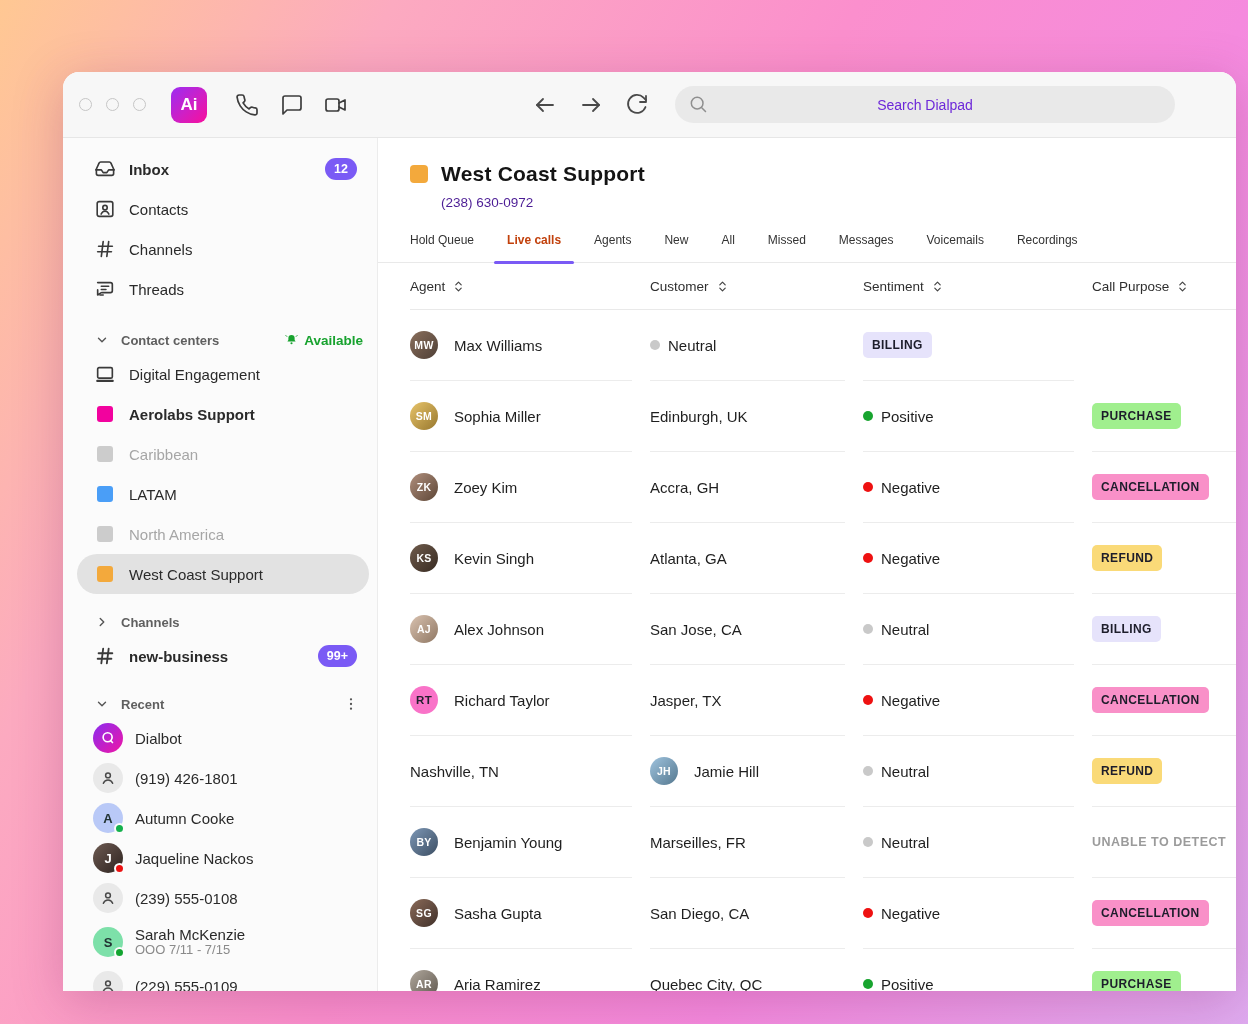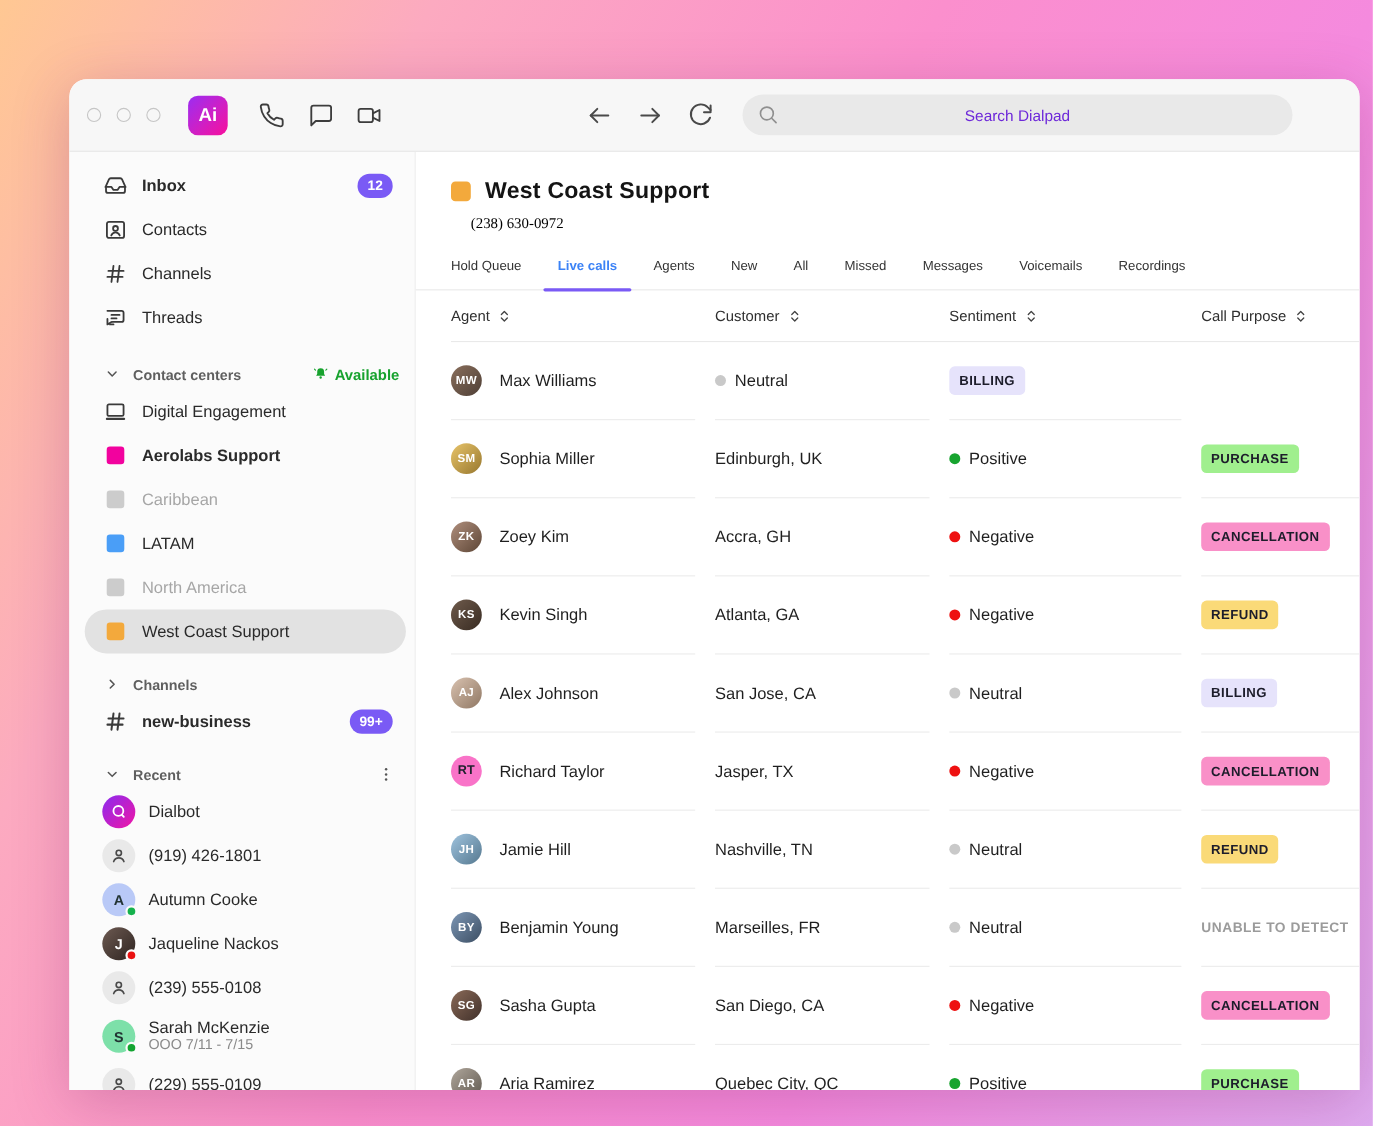--- a/index.html
+++ b/index.html
@@ -52,25 +52,25 @@
   .avatar svg { width:18px; height:18px; }
   .status-dot { position:absolute; right:-2px; bottom:-1px; width:11px; height:11px; border-radius:50%; border:2px solid #fbfbfb; }
   .two-line { display:flex; flex-direction:column; line-height:1.15; }
   .two-line .sub { font-size:13px; color:#8a8a8a; }
   
   .main { flex:1; min-width:0; background:#fff; padding-left:32px; display:flex; flex-direction:column; }
   .m-head { padding-top:24px; }
   .title-row { display:flex; align-items:center; gap:13px; }
   .title-sq { width:18px; height:18px; border-radius:4px; }
   .page-title { font-size:21px; font-weight:bold; color:#141414; letter-spacing:.2px; }
-  .phone-sub { margin:9px 0 0 18px; font-size:13.5px; color:#000000;font-family:Liberation Serif, serif; }
+  .phone-sub { margin:9px 0 0 31px; font-size:13.5px; color:#4c1d95; }
   .tabs-wrap { margin-left:-32px; padding-left:32px; border-bottom:1px solid #e9e9e9; margin-top:23px; }
   .tabs { display:flex; gap:33px; }
   .tab { font-size:12px; color:#333; padding-bottom:15px; position:relative; white-space:nowrap; cursor:default; }
-  .tab.active { color:#3b82f6; font-weight:bold; }
+  .tab.active { color:#c2410c; font-weight:bold; }
   .tab.active::after { content:""; position:absolute; left:-13px; right:-13px; bottom:-2px; height:3px; border-radius:2px; background:#7a5af5; }
   .grid { display:grid; grid-template-columns:222px 195px 211px 260px; column-gap:18px; }
   .thead { height:47px; align-items:center; border-bottom:1px solid #e9e9e9; }
   .th { display:flex; align-items:center; gap:7px; font-size:13.5px; color:#2f2f2f; }
   .th .sort { width:13px; height:13px; color:#444; }
   .rows { flex:1; overflow:hidden; }
   .row { height:71px; }
   .cell { border-bottom:1px solid #ececec; height:100%; display:flex; align-items:center; gap:16px; font-size:15px; color:#1f1f1f; }
   .r-avatar { width:28px; height:28px; border-radius:50%; flex:0 0 28px; display:flex; align-items:center; justify-content:center; font-size:10.5px; font-weight:bold; color:#fff; letter-spacing:.3px; }
   .r-avatar.dark-text { color:#21212e; font-size:11.5px; }
@@ -473,26 +473,26 @@
       <span class="s-dot" style="background: rgb(238, 17, 17);"></span>
       <span class="sent-lbl">Negative</span>
     </span>
     <span class="cell">
               <span class="badge" style="background: rgb(249, 144, 200);">CANCELLATION</span>
             </span>
   </div>
 
   <div class="grid row">
     <span class="cell">
+              <span class="cust">Nashville, TN</span>
+            </span>
+    <span class="cell">
       <span class="r-avatar" style="background: linear-gradient(135deg, rgb(159, 195, 222), rgb(85, 120, 143));">JH</span>
       <span class="agent-name">Jamie Hill</span>
     </span>
-    <span class="cell">
-              <span class="cust">Nashville, TN</span>
-            </span>
     <span class="cell" style="gap:8px">
       <span class="s-dot" style="background: rgb(201, 201, 201);"></span>
       <span class="sent-lbl">Neutral</span>
     </span>
     <span class="cell">
               <span class="badge" style="background: rgb(250, 218, 120);">REFUND</span>
             </span>
   </div>
 
   <div class="grid row">

